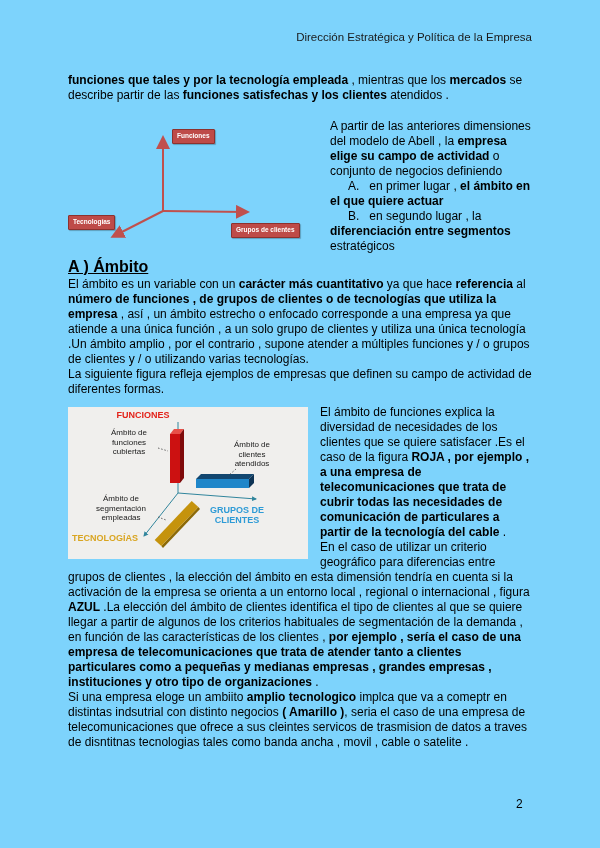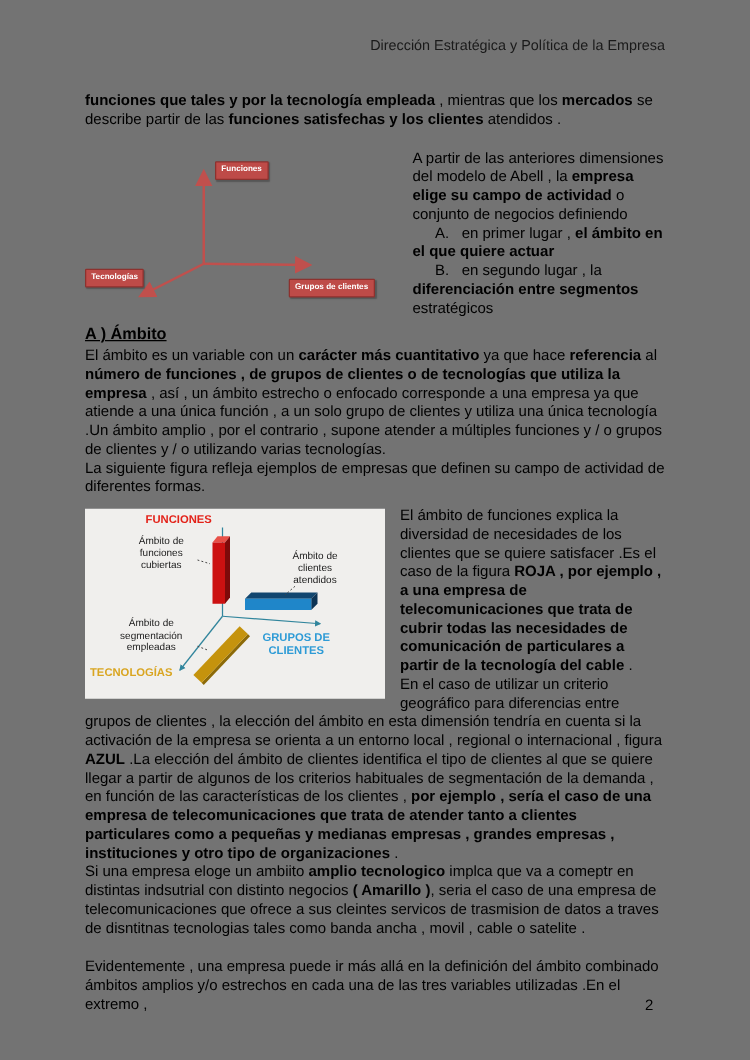--- a/index.html
+++ b/index.html
@@ -1,31 +1,31 @@
 <!DOCTYPE html>
 <html><head>
 <meta charset="utf-8">
 <style>
   html,body{margin:0;padding:0;background:#ffffff;}
   .page{
-    position:relative;width:600px;height:848px;background:#737373;overflow:hidden;
+    position:relative;width:600px;height:848px;background:#7dd3fc;overflow:hidden;
     font-family:"Liberation Sans", sans-serif;font-size:12px;line-height:15px;color:#000;
   }
   .content{position:absolute;left:68px;top:0;width:464px;}
   .header{margin-top:30px;text-align:right;font-size:11.5px;color:#1a1a1a;}
   .para{margin:0;}
   .b{font-weight:bold;}
   .i{text-align:center;}
   .intro{margin-top:28px;}
   .row1{display:flex;margin-top:16px;}
   .fig1{position:relative;width:262px;height:135px;flex:none;}
   .fig1 svg{position:absolute;left:0;top:0;}
   .col1{width:202px;}
   .li{text-indent:18px;}
-  .heading{font-size:13px;font-weight:bold;text-decoration:underline;margin:5px 0 3px 0;}
+  .heading{font-size:16px;font-weight:bold;text-decoration:underline;margin:5px 0 3px 0;}
   .axbox{
     position:absolute;background:#BE4B48;border:1px solid #8D312E;color:#fff;
     font-size:6.5px;font-weight:bold;line-height:1;padding:3px 4px;border-radius:1px;
     white-space:nowrap;box-shadow:1px 1px 1px rgba(0,0,0,0.25);
   }
   .axbox.top{left:104px;top:10px;}
   .axbox.lft{left:0px;top:96px;}
   .axbox.rgt{left:163px;top:104px;}
   .flowwrap{margin-top:8px;}
   .fig2{
@@ -118,18 +118,17 @@
         <div class="f2t func">FUNCIONES</div>
         <div class="f2l lf">Ámbito de funciones cubiertas</div>
         <div class="f2l lc">Ámbito de clientes atendidos</div>
         <div class="f2l lt">Ámbito de segmentación empleadas</div>
         <div class="f2t grup">GRUPOS DE CLIENTES</div>
         <div class="f2t tecn">TECNOLOGÍAS</div>
       </div>
       <p class="para"><span>El ámbito de funciones explica la diversidad de necesidades de los clientes que se quiere satisfacer .Es el caso de la figura </span><span class="b i">ROJA , por ejemplo , a una empresa de telecomunicaciones que trata de cubrir todas las necesidades de comunicación de particulares a partir de la tecnología del cable </span><span>.</span></p>
       <p class="para"><span>En el caso de utilizar un criterio geográfico para diferencias entre grupos de clientes , la elección del ámbito en esta dimensión tendría en cuenta si la activación de la empresa se orienta a un entorno local , regional o internacional , figura </span><span class="b">AZUL</span><span> .La elección del ámbito de clientes identifica el tipo de clientes al que se quiere llegar a partir de algunos de los criterios habituales de segmentación de la demanda , en función de las características de los clientes , </span><span class="b i">por ejemplo , sería el caso de una empresa de telecomunicaciones que trata de atender tanto a clientes particulares como a pequeñas y medianas empresas , grandes empresas , instituciones y otro tipo de organizaciones</span><span> .</span></p>
       <p class="para"><span>Si una empresa eloge un ambiito </span><span class="b">amplio tecnologico</span><span> implca que va a comeptr en distintas indsutrial con distinto negocios </span><span class="b">( Amarillo )</span><span>, seria el caso de una empresa de telecomunicaciones que ofrece a sus cleintes servicos de trasmision de datos a traves de disntitnas tecnologias tales como banda ancha , movil , cable o satelite .</span></p>
-      <p class="para evident"><span>Evidentemente , una empresa puede ir más allá en la definición del ámbito combinado ámbitos amplios y/o estrechos en cada una de las tres variables utilizadas .En el extremo ,</span></p>
     </div>
 
   </div>
   <div class="pagenum">2</div>
 </div>
 
 </body></html>

